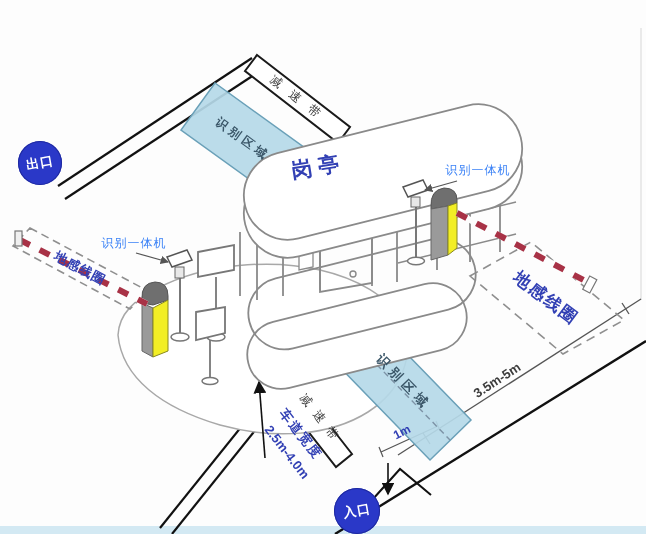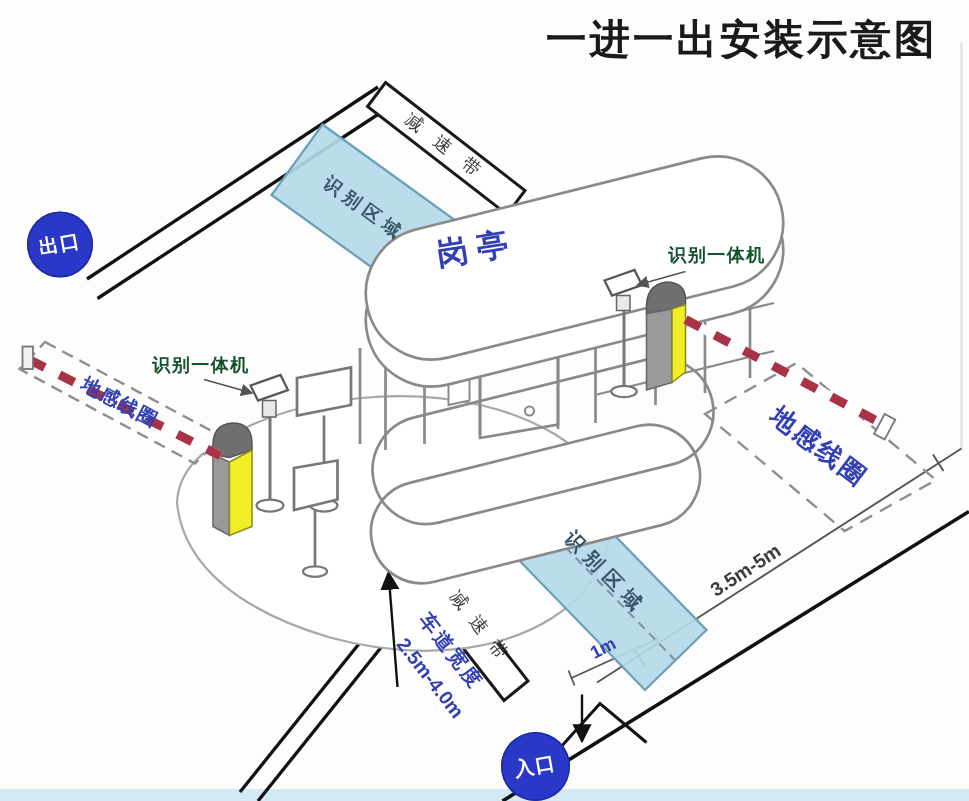--- a/index.html
+++ b/index.html
@@ -9,21 +9,21 @@
   .lbl{position:absolute;white-space:nowrap;transform:translate(-50%,-50%);line-height:1;}
   .title{position:absolute;left:364px;top:8px;font-size:27px;font-weight:700;
          letter-spacing:2px;color:#1a1a1a;}
   .badge{position:absolute;border-radius:50%;background:#2a38c8;color:#fff;
          display:flex;align-items:center;justify-content:center;
          font-weight:700;font-size:13px;box-shadow:0 0 0 1px #1f2aa0 inset;}
   .badge span{display:inline-block;transform:rotate(-10deg);letter-spacing:1px;}
   .blue{color:#3240b4;font-weight:700;}
   .zone-t{color:#3a5668;font-weight:600;}
   .bump-t{color:#3a3a3a;}
-  .reader-t{color:#14532d;font-weight:bold;}
+  .reader-t{color:#3b82f6;}
 </style>
 </head>
 <body>
 
 <div class="scene">
 
 <svg width="646" height="534" viewBox="0 0 646 534">
   <defs>
     <marker id="ahg" viewBox="0 0 8 8" refX="7" refY="4" markerWidth="7" markerHeight="7" orient="auto">
       <path d="M0,0 L8,4 L0,8 Z" fill="#555"></path>
@@ -135,21 +135,20 @@
     <line x1="416" y1="207" x2="416" y2="259" stroke="#777" stroke-width="2"></line>
     <ellipse cx="416" cy="261" rx="8.5" ry="3.8" fill="#fff" stroke="#777" stroke-width="1.5"></ellipse>
     <rect x="411" y="197" width="9" height="10" fill="#e8e8e8" stroke="#666" stroke-width="1"></rect>
     <polygon points="403,187 423,180 428,190 408,197" fill="#fff" stroke="#555" stroke-width="1.5"></polygon>
   </g>
 
   <line x1="136" y1="253" x2="168" y2="262" stroke="#555" stroke-width="1.2" marker-end="url(#ahg)"></line>
   <line x1="457" y1="181" x2="425" y2="190" stroke="#555" stroke-width="1.2" marker-end="url(#ahg)"></line>
 </svg>
 
-<div class="title">一进一出安装示意图</div>
 
 <div class="badge" style="left:18px;top:141px;width:44px;height:44px;">
   <span>出口</span>
 </div>
 <div class="badge" style="left:334px;top:488px;width:46px;height:46px;">
   <span>入口</span>
 </div>
 
 <div class="lbl blue" style="left:318px;top:166px;font-size:21px;letter-spacing:6px;transform:translate(-50%,-50%) rotate(-9deg);">岗亭</div>
 

